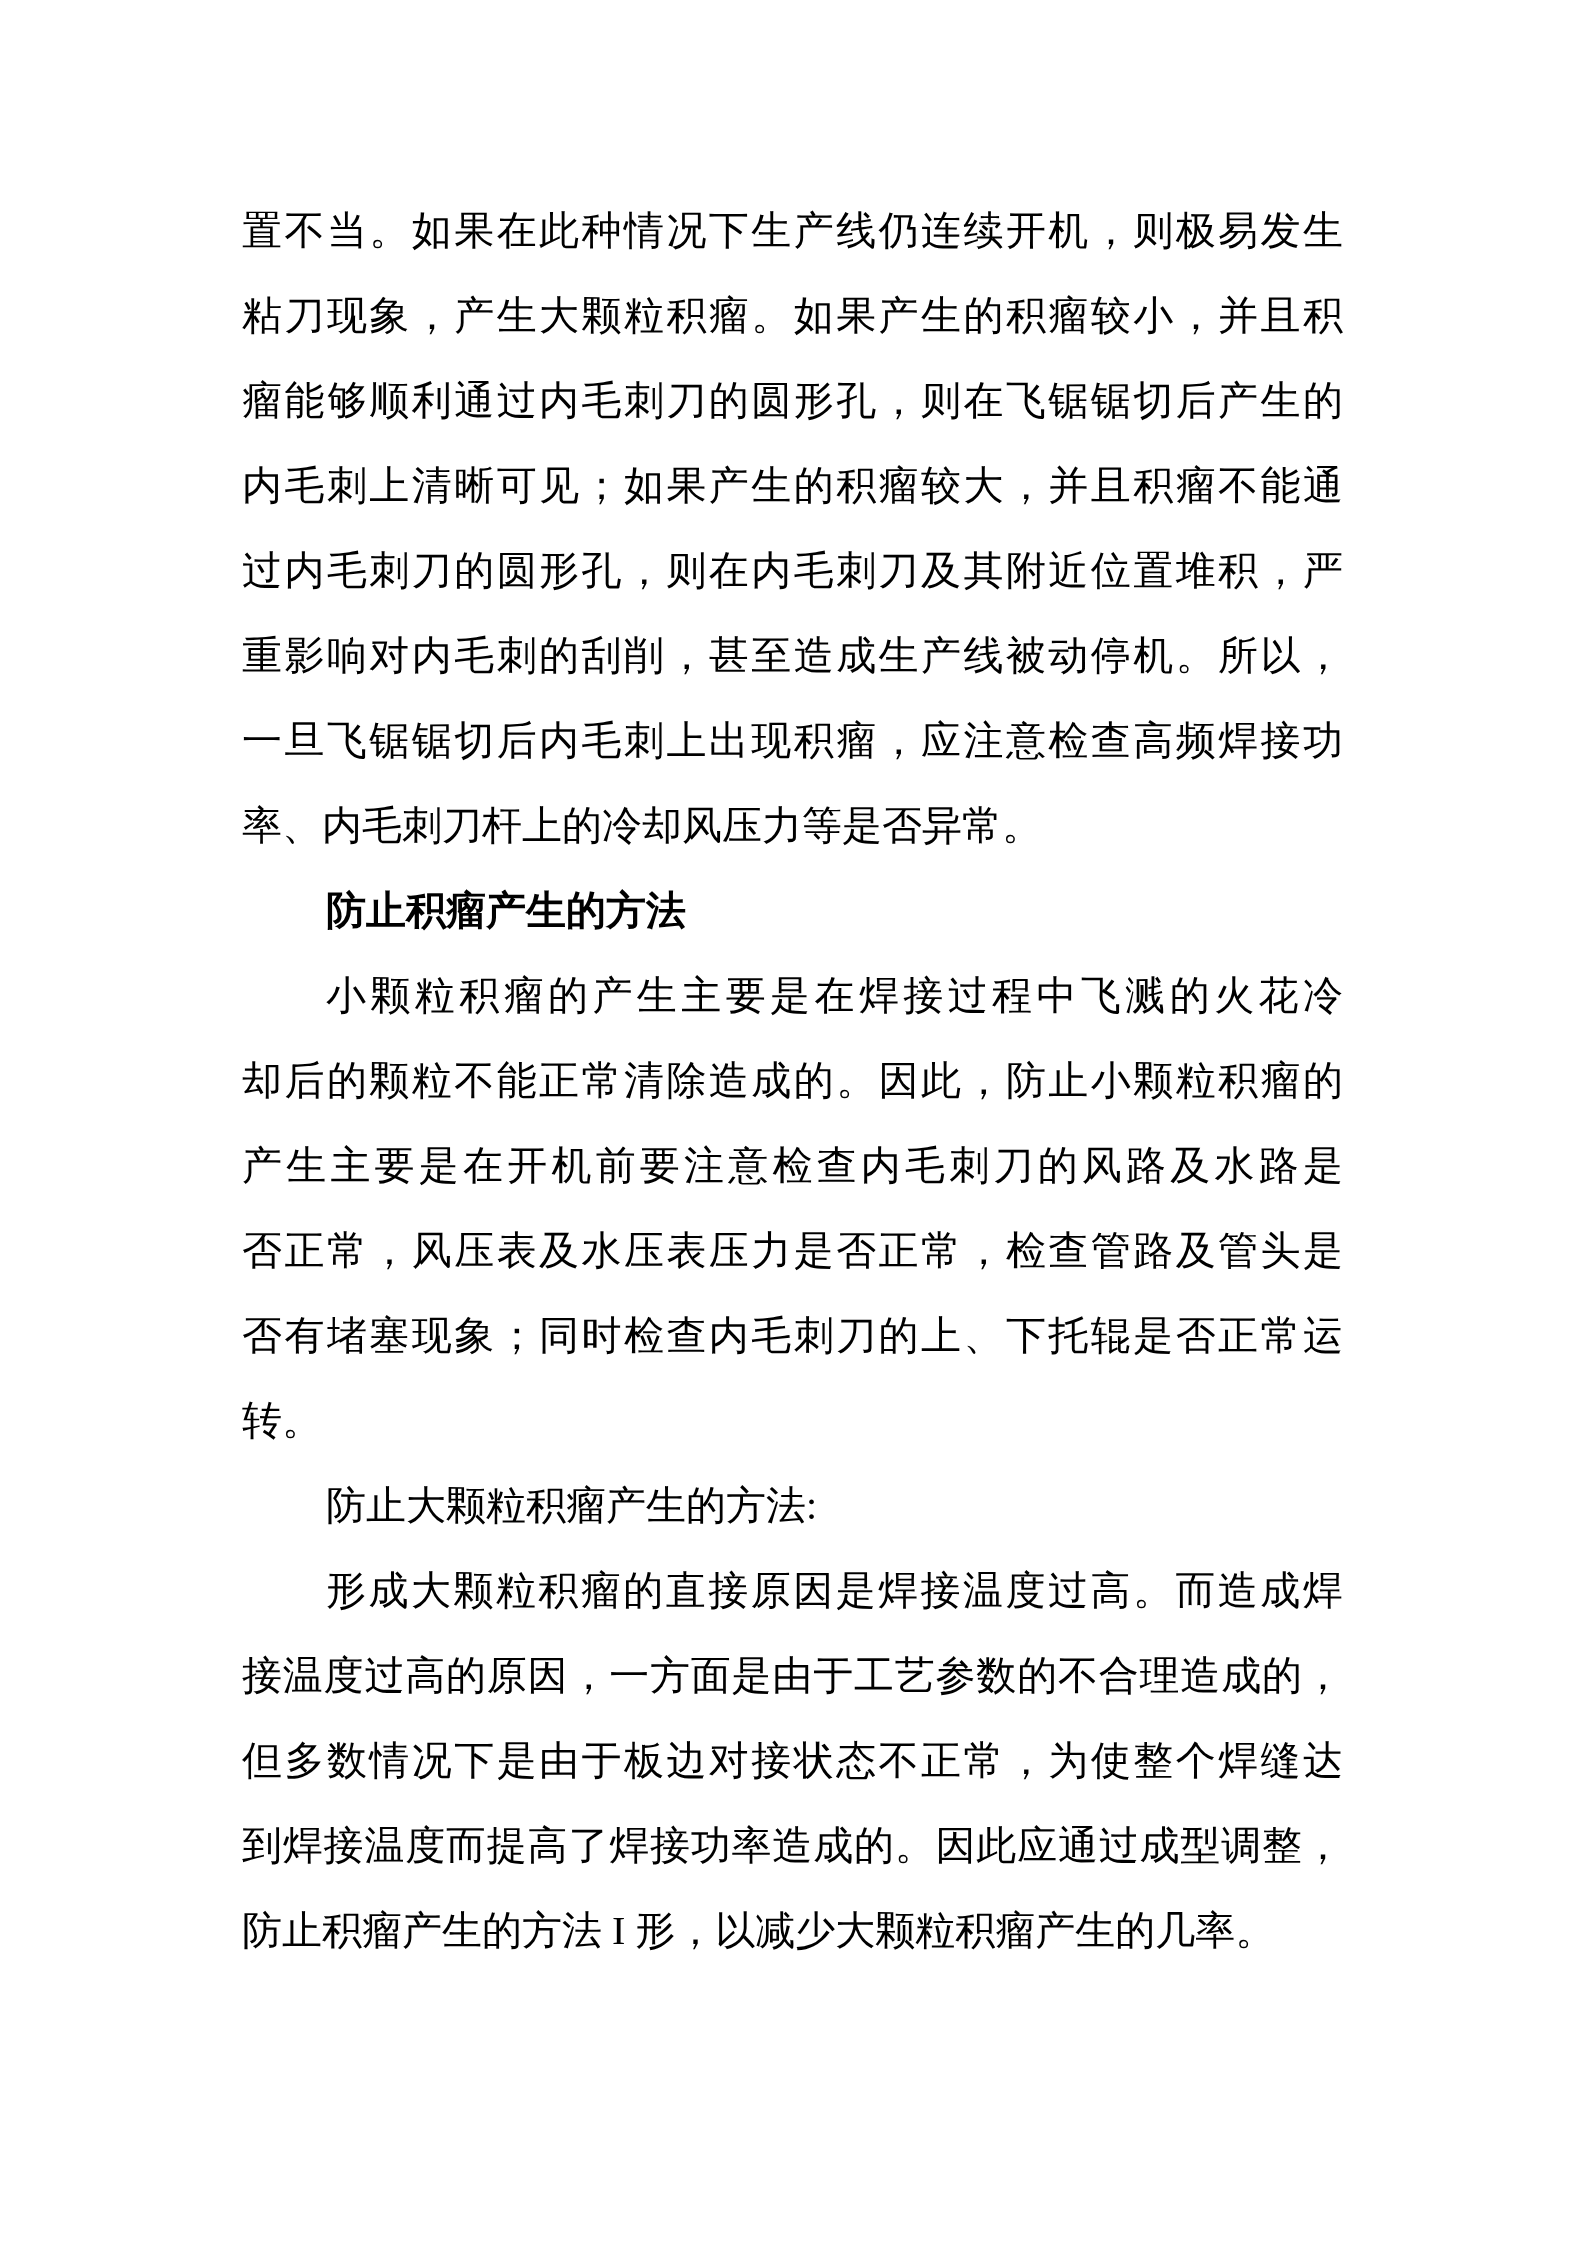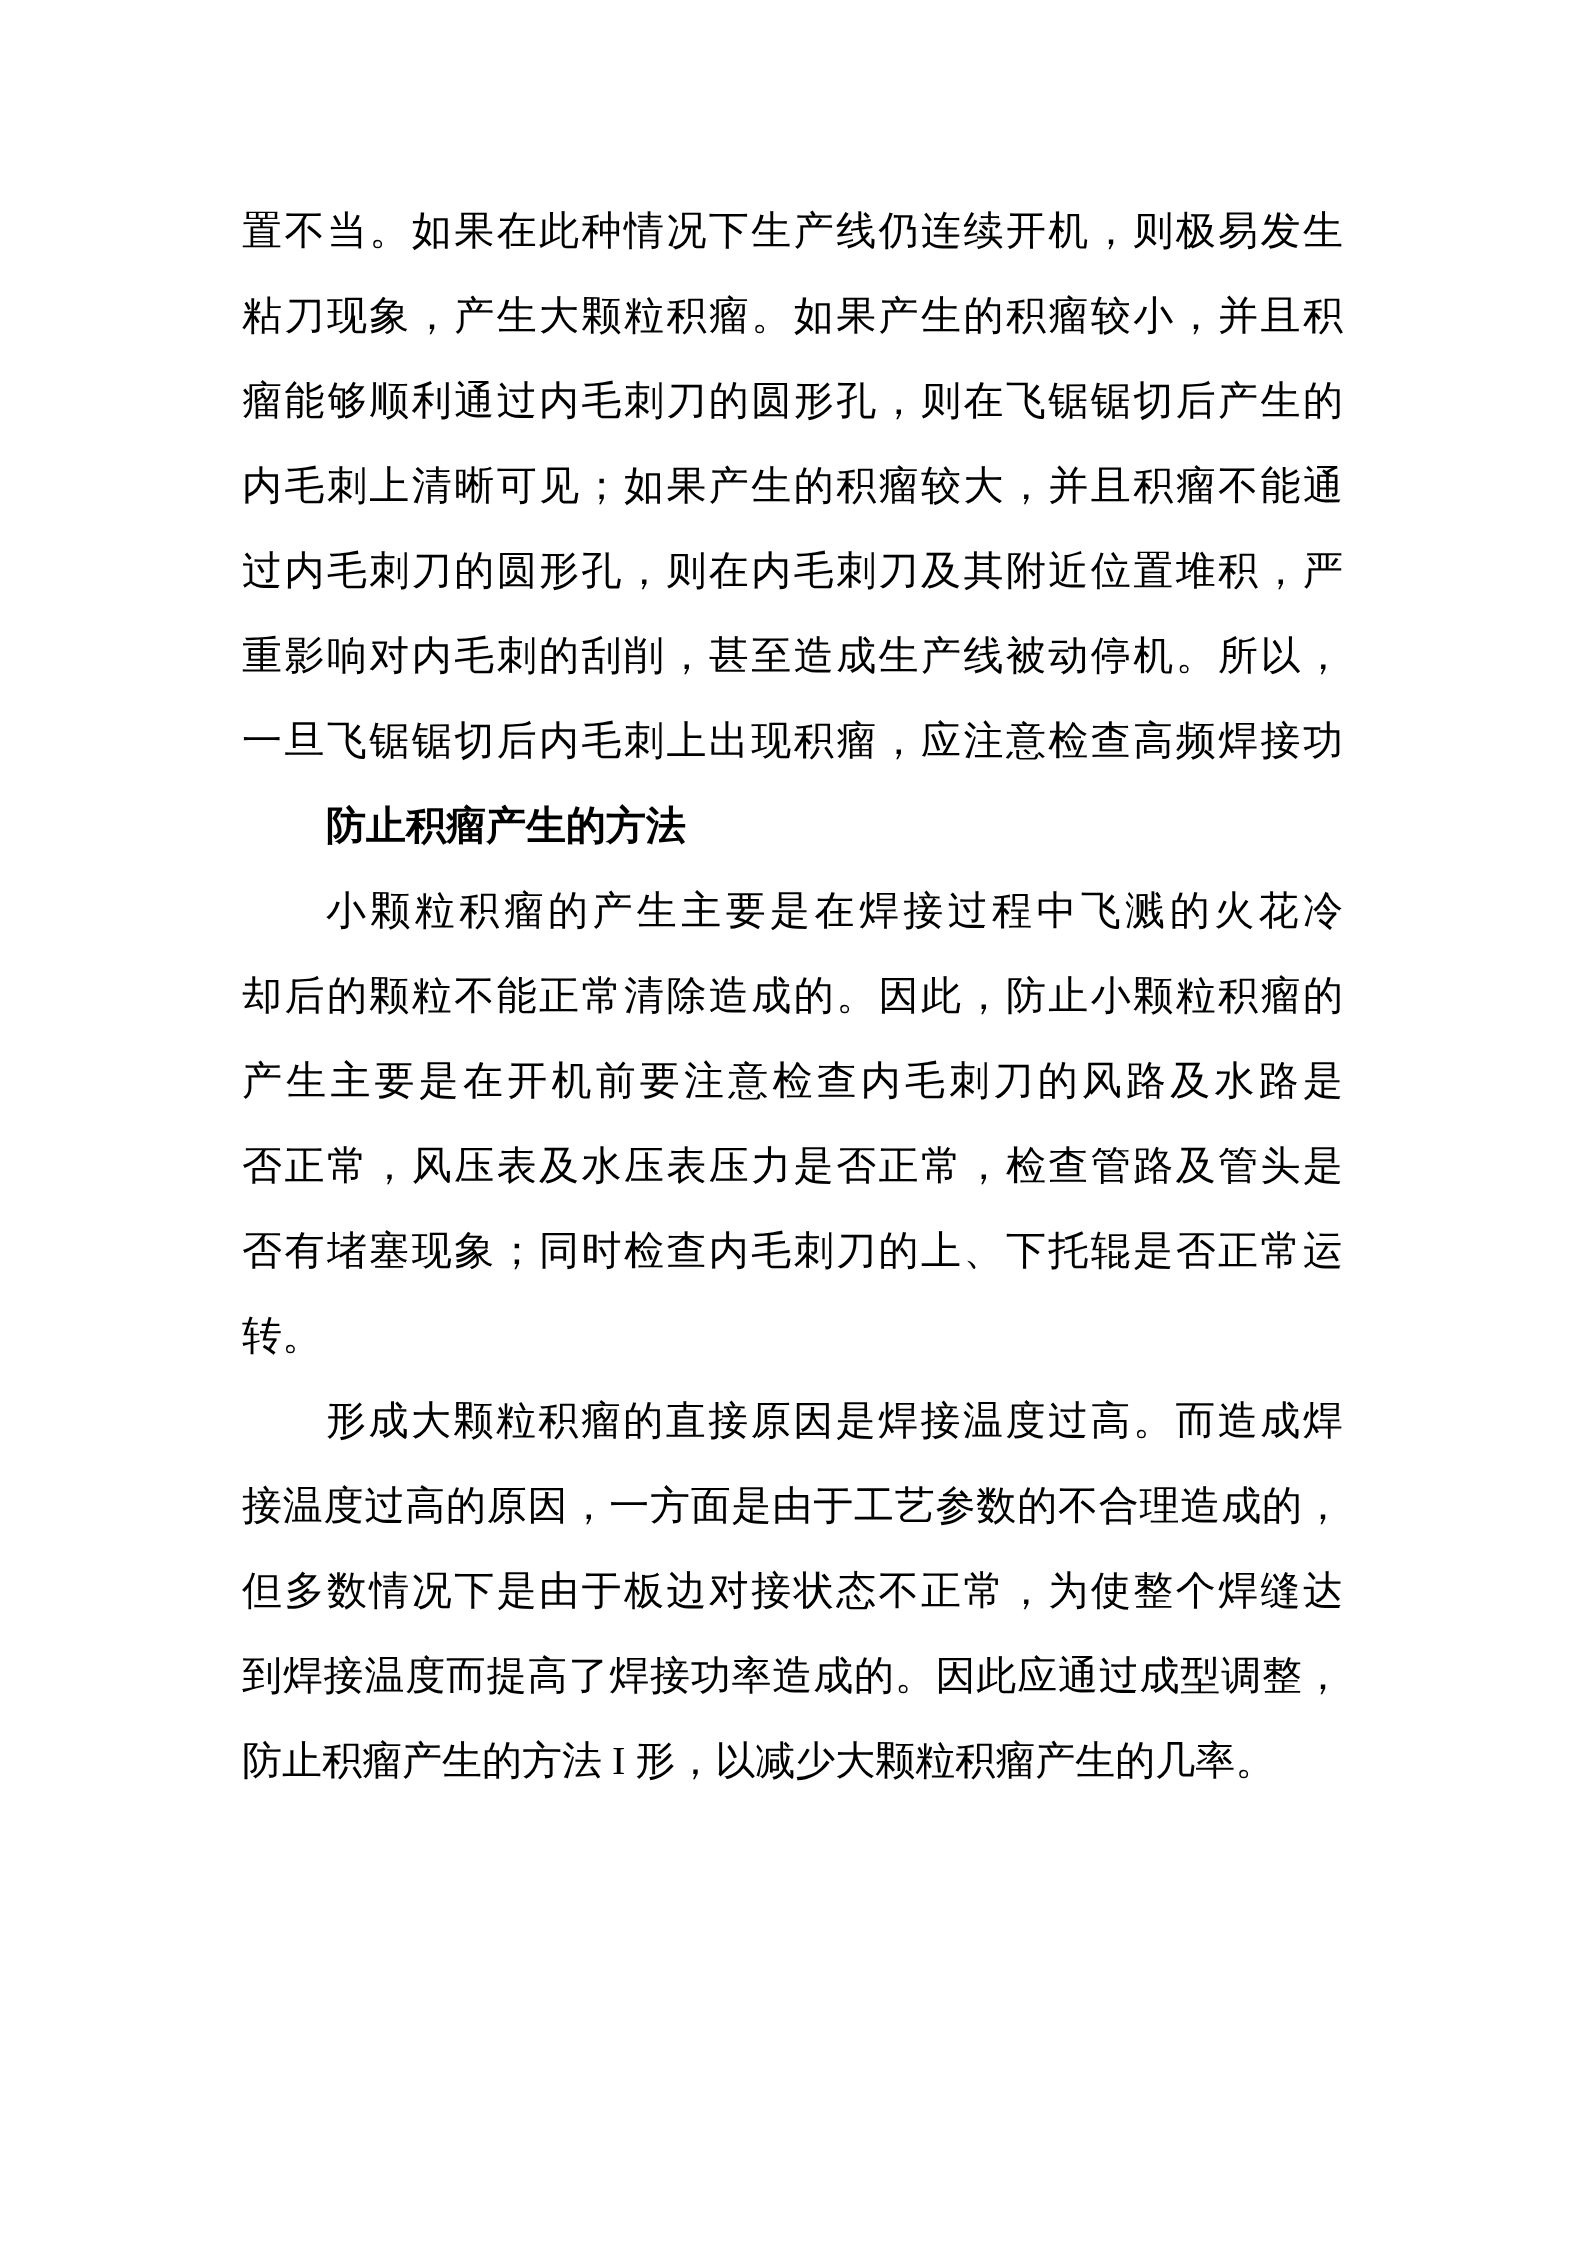--- a/index.html
+++ b/index.html
@@ -230,20 +230,21 @@
       <span>注</span>
       <span>意</span>
       <span>检</span>
       <span>查</span>
       <span>高</span>
       <span>频</span>
       <span>焊</span>
       <span>接</span>
       <span>功</span>
     </div>
+    <div class="line">率、内毛刺刀杆上的冷却风压力等是否异常。</div>
     <div class="line heading indent">防止积瘤产生的方法</div>
     <div class="line indent justify">
       <span>小</span>
       <span>颗</span>
       <span>粒</span>
       <span>积</span>
       <span>瘤</span>
       <span>的</span>
       <span>产</span>
       <span>生</span>
@@ -368,20 +369,21 @@
       <span>下</span>
       <span>托</span>
       <span>辊</span>
       <span>是</span>
       <span>否</span>
       <span>正</span>
       <span>常</span>
       <span>运</span>
     </div>
     <div class="line">转。</div>
+    <div class="line indent">防止大颗粒积瘤产生的方法:</div>
     <div class="line indent justify">
       <span>形</span>
       <span>成</span>
       <span>大</span>
       <span>颗</span>
       <span>粒</span>
       <span>积</span>
       <span>瘤</span>
       <span>的</span>
       <span>直</span>

